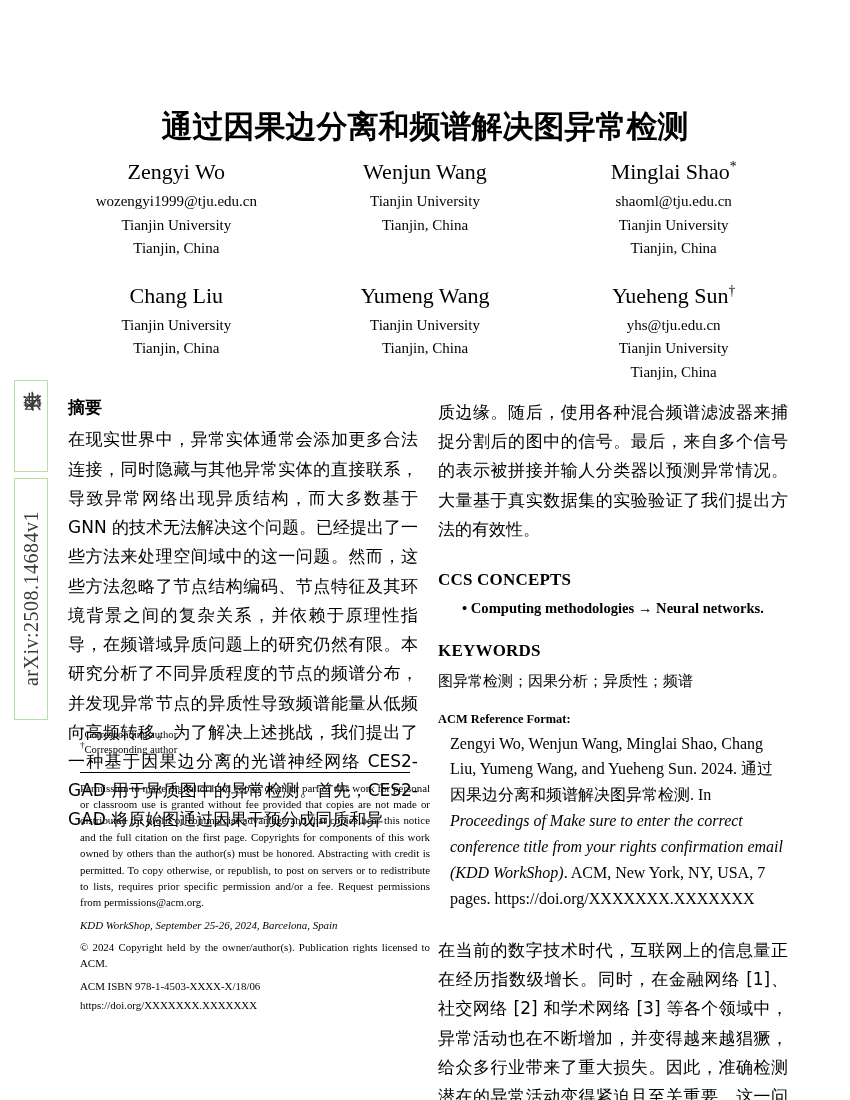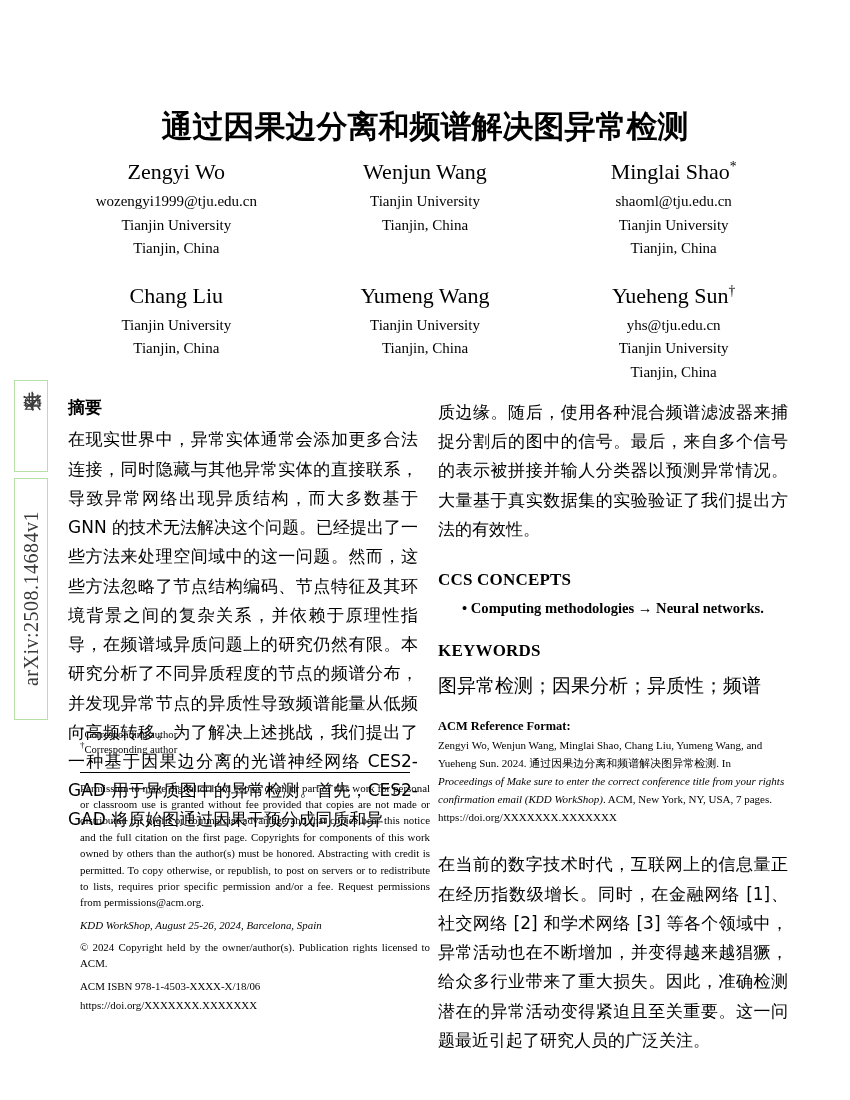--- a/index.html
+++ b/index.html
@@ -145,44 +145,44 @@
     text-justify: inter-character;
   }
   p.body-cn {
     font-family: "DejaVu Sans", "Liberation Sans", sans-serif;
     font-size: 17px;
     line-height: 1.72;
     text-align: justify;
   }
   .kw-line {
     font-family: "DejaVu Sans", "Liberation Sans", sans-serif;
-    font-size: 19px;
+    font-size: 15px;
     line-height: 1.7;
     margin: 4px 0 16px 0;
   }
   .ccs-line {
     font-family: "Liberation Serif", "DejaVu Serif", serif;
     font-weight: bold;
     font-size: 14.6px;
     line-height: 1.5;
     margin: 0 0 22px 0;
     text-align: center;
   }
   .spacer-lg { height: 16px; }
 
   .ref-head {
     font-weight: bold;
     font-size: 12.4px;
     line-height: 1.55;
     margin: 0 0 1px 0;
   }
   .ref-body {
-    font-size: 11px;
+    font-size: 16px;
     line-height: 1.62;
-    margin: 0 0 24px 0;
+    margin: 0 0 24px 12px;
     text-align: left;
   }
   .ref-body i { font-style: italic; }
 
   
   .footnotes {
     position: absolute;
     left: 80px;
     top: 727px;
     width: 350px;
@@ -298,17 +298,17 @@
   <p class="body body-cn">在当前的数字技术时代，互联网上的信息量正在经历指数级增长。同时，在金融网络 [1]、社交网络 [2] 和学术网络 [3] 等各个领域中，异常活动也在不断增加，并变得越来越猖獗，给众多行业带来了重大损失。因此，准确检测潜在的异常活动变得紧迫且至关重要。这一问题最近引起了研究人员的广泛关注。</p>
 </div>
 
 <div class="footnotes">
   <p class="fn"><sup>*</sup><span>Corresponding author</span></p>
   <p class="fn"><sup>†</sup><span>Corresponding author</span></p>
 
   <hr class="fn-rule">
 
   <p class="copy">Permission to make digital or hard copies of all or part of this work for personal or classroom use is granted without fee provided that copies are not made or distributed for profit or commercial advantage and that copies bear this notice and the full citation on the first page. Copyrights for components of this work owned by others than the author(s) must be honored. Abstracting with credit is permitted. To copy otherwise, or republish, to post on servers or to redistribute to lists, requires prior specific permission and/or a fee. Request permissions from permissions@acm.org.</p>
-  <p class="copy-italic">KDD WorkShop, August 25-26, 2024, Barcelona, Spain</p>
+  <p class="copy-italic">KDD WorkShop, September 25-26, 2024, Barcelona, Spain</p>
   <p class="copy">© 2024 Copyright held by the owner/author(s). Publication rights licensed to ACM.</p>
   <p class="copy-tight">ACM ISBN 978-1-4503-XXXX-X/18/06</p>
   <p class="copy-tight">https://doi.org/XXXXXXX.XXXXXXX</p>
 </div>
 
 </body></html>

